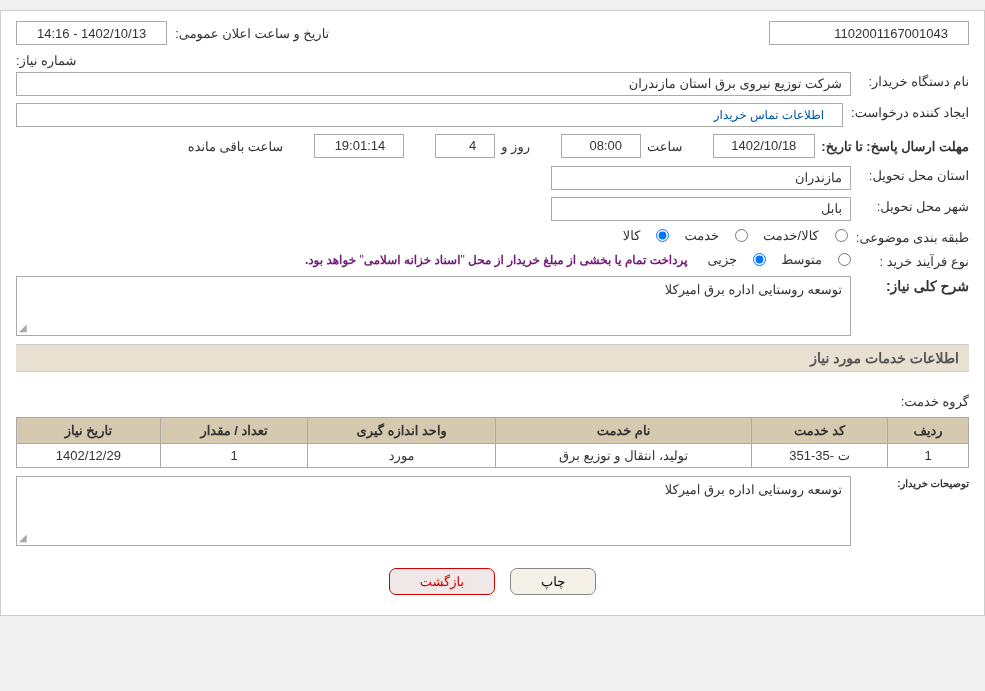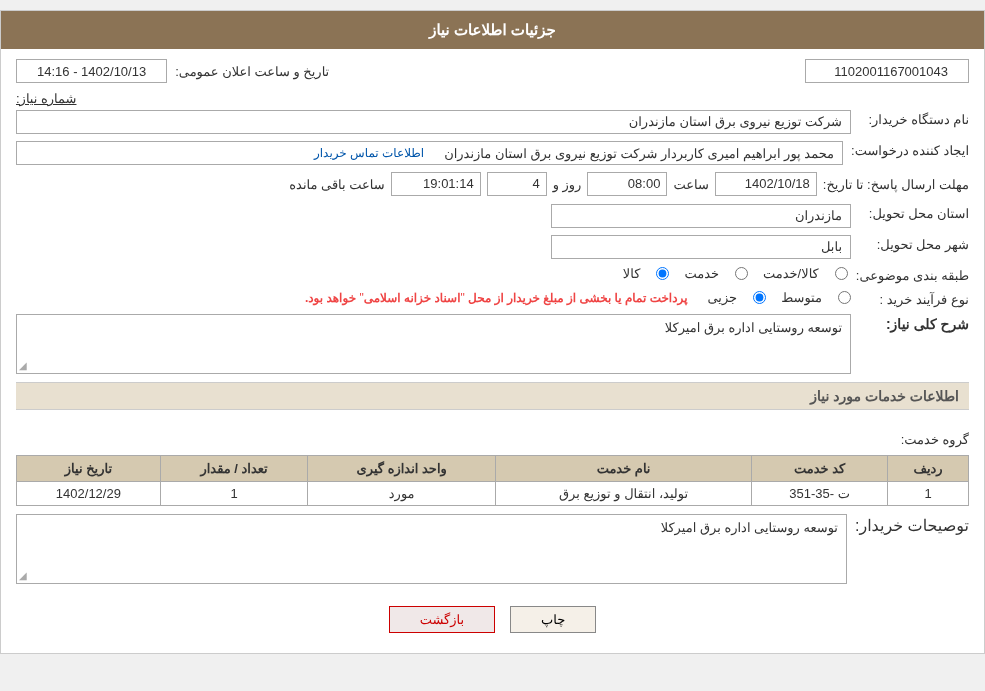--- a/index.html
+++ b/index.html
@@ -25,40 +25,40 @@
       font-weight: bold;
     }
     .content {
       padding: 10px 15px;
     }
     .row {
       display: flex;
       align-items: flex-end;
       margin-bottom: 8px;
       gap: 6px;
-      text-decoration: underline;
     }
     .label {
       color: #333;
       white-space: nowrap;
       min-width: 90px;
       text-align: right;
     }
     .input-box {
       border: 1px solid #aaa;
       background: #fff;
-      padding: 3px 6px;
+      padding: 3px 18px;
       height: 24px;
       min-width: 60px;
+      margin-left: 25px;
     }
     .input-date {
       width: 102px;
     }
     .input-id {
-      width: 164px;
+      width: 200px;
     }
     .row-announce {
       display: flex;
       align-items: center;
       gap: 8px;
       margin-bottom: 8px;
     }
     .announce-label {
       color: #333;
       white-space: nowrap;
@@ -119,21 +119,21 @@
     .radio-item {
       display: flex;
       align-items: center;
       gap: 16px;
     }
     .radio-item input[type="radio"] {
       margin: 0;
     }
     .purchase-note {
       font-size: 12px;
-      color: #ef4444;
+      color: #701a75;
       margin-right: 10px;
     }
     .purchase-note span {
       font-weight: bold;
     }
     .description-box {
       border: 1px solid #aaa;
       background: #fff;
       min-height: 60px;
       padding: 5px 8px;
@@ -185,34 +185,35 @@
       background: #f5f0e8;
       padding: 5px 30px;
       cursor: pointer;
       font-size: 13px;
       font-family: Tahoma, Arial, sans-serif;
     }
     .btn-back {
       background: #f0e8e8;
       border-color: #c00;
       color: #c00;
+      border-radius: 7px;
     }
     .btn-print {
       background: #f5f0e8;
       border-color: #888;
+      border-radius: 7px;
     }
     .watermark-area {
       position: relative;
     }
   </style>
 </head>
 <body>
 
 <div class="page-wrapper">
-  <div class="page-header">جزئیات اطلاعات نیاز</div>
 
   <div class="content">
 
     <div class="row-announce">
       <div class="announce-value input-id">1102001167001043</div>
       <div style="flex:1;"></div>
       <div class="announce-label">تاریخ و ساعت اعلان عمومی:</div>
       <div class="announce-value">1402/10/13 - 14:16</div>
     </div>
 
@@ -221,27 +222,26 @@
     </div>
 
     <div class="info-row">
       <span class="info-label">نام دستگاه خریدار:</span>
       <div class="info-value">شرکت توزیع نیروی برق استان مازندران</div>
     </div>
 
     <div class="info-row">
       <span class="info-label">ایجاد کننده درخواست:</span>
       <div class="info-value" style="display:flex; align-items:center; gap:10px;">
-        <span>محمد پور ابراهیم امیری کاربردار شرکت توزیع نیروی برق استان مازندران</span>
         <a class="contact-link" href="#" style="margin-right:10px;">اطلاعات تماس خریدار</a>
       </div>
     </div>
 
     <div class="deadline-row">
-      <span class="label" style="min-width:140px;">مهلت ارسال پاسخ: تا تاریخ:</span>
+      <span class="label" style="min-width:140px;font-weight:bold;">مهلت ارسال پاسخ: تا تاریخ:</span>
       <div class="input-box input-date">1402/10/18</div>
       <span>ساعت</span>
       <div class="input-box" style="width:80px;">08:00</div>
       <span>روز و</span>
       <div class="input-box" style="width:45px;">4</div>
       <div class="input-box" style="width:90px;">19:01:14</div>
       <span>ساعت باقی مانده</span>
     </div>
 
     <div class="info-row">
@@ -326,21 +326,21 @@
           <td>ت -35-351</td>
           <td>تولید، انتقال و توزیع برق</td>
           <td>مورد</td>
           <td>1</td>
           <td>1402/12/29</td>
         </tr>
       </tbody>
     </table>
 
     <div class="info-row">
-      <span class="info-label" style="font-weight:normal; font-size:16px;">توصیحات خریدار:</span>
+      <span class="info-label" style="font-weight:bold; font-size:10px;">توصیحات خریدار:</span>
       <div style="flex:1; position:relative;">
         <div class="buyer-desc-box">
           <span>توسعه روستایی اداره برق امیرکلا</span>
           <span class="desc-resize">◢</span>
         </div>
       </div>
     </div>
 
     <div class="footer-buttons">
       <button class="btn btn-print">چاپ</button>

